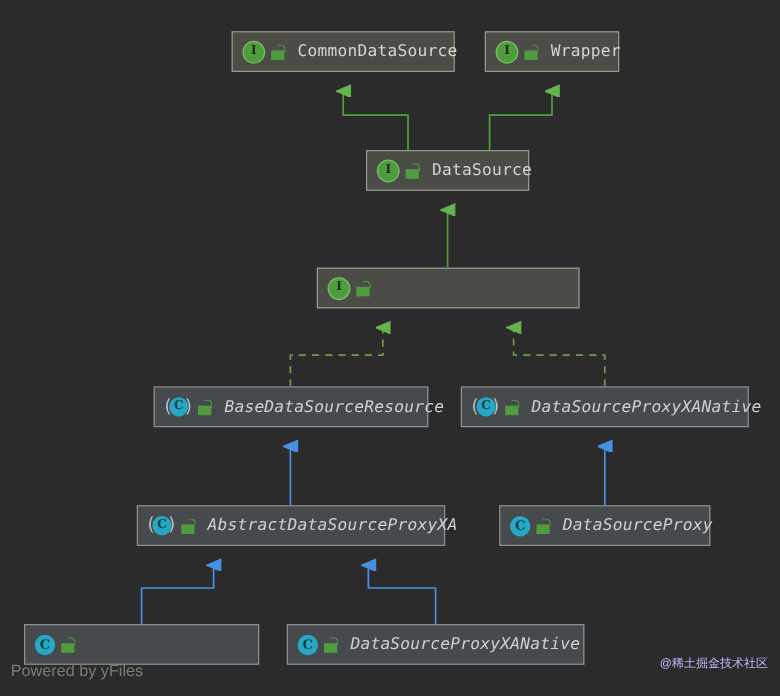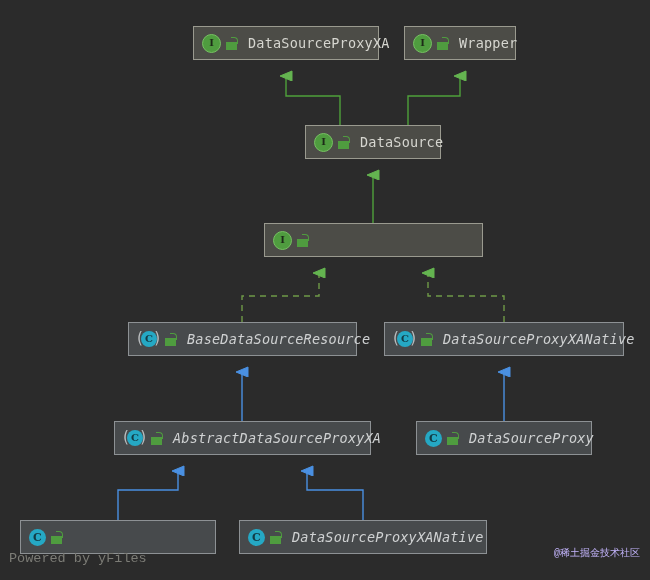--- a/index.html
+++ b/index.html
@@ -128,21 +128,21 @@
   .node-label {
     color: #d6d6d0;
     font-size: 13.5px;
     letter-spacing: 0.2px;
   }
   .node.cls .node-label { color: #cfd1d2; font-style: italic; }
   .watermark {
     position: absolute;
     color: #8e8e8e;
     font-size: 13px;
-    font-family: Liberation Mono, monospace;
+    font-family: Liberation Sans, sans-serif;
     white-space: nowrap;
   }
   #yfiles-credit {
     left: 9px;
     top: 551px;
     color: #7c7c76;
     font-size: 13.5px;
   }
   #community-watermark {
     right: 10px;
@@ -204,21 +204,21 @@
   </svg>
 
   <div class="node iface" style="left:193px; top:26px; width:186px;">
     <span class="node-icons">
       <span class="icon-iface">I</span>
       <span class="icon-lock">
         <span class="shackle"></span>
           <span class="body"></span>
       </span>
     </span>
-    <span class="node-label">DataSourceProxyXA</span>
+    <span class="node-label">CommonDataSource</span>
   </div>
 
   <div class="node iface" style="left:404px; top:26px; width:112px;">
     <span class="node-icons">
       <span class="icon-iface">I</span>
       <span class="icon-lock">
         <span class="shackle"></span>
           <span class="body"></span>
       </span>
     </span>

